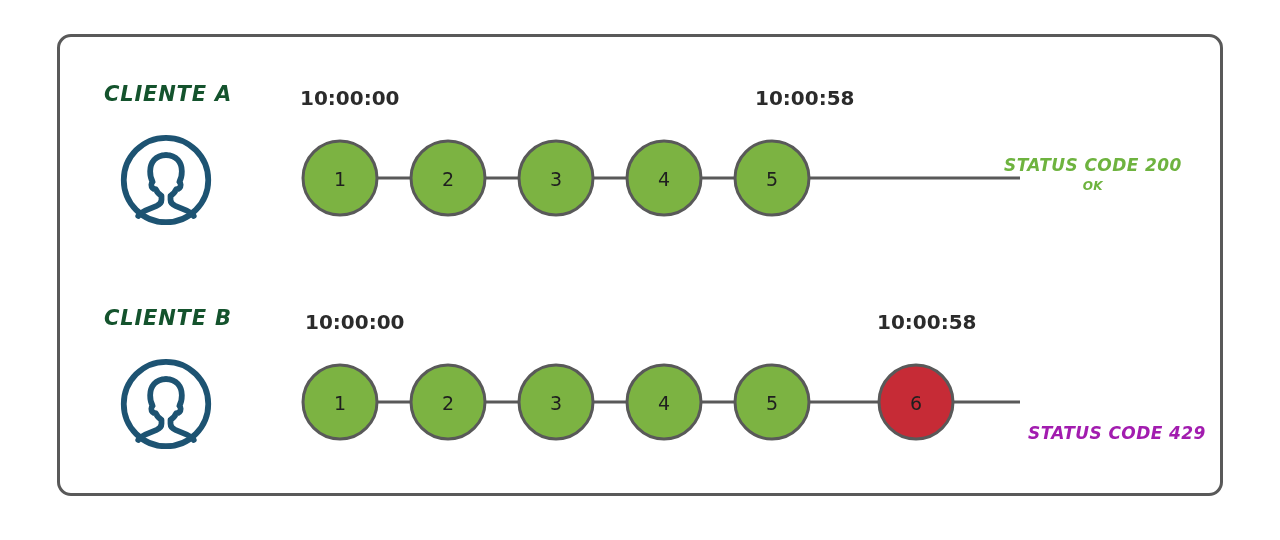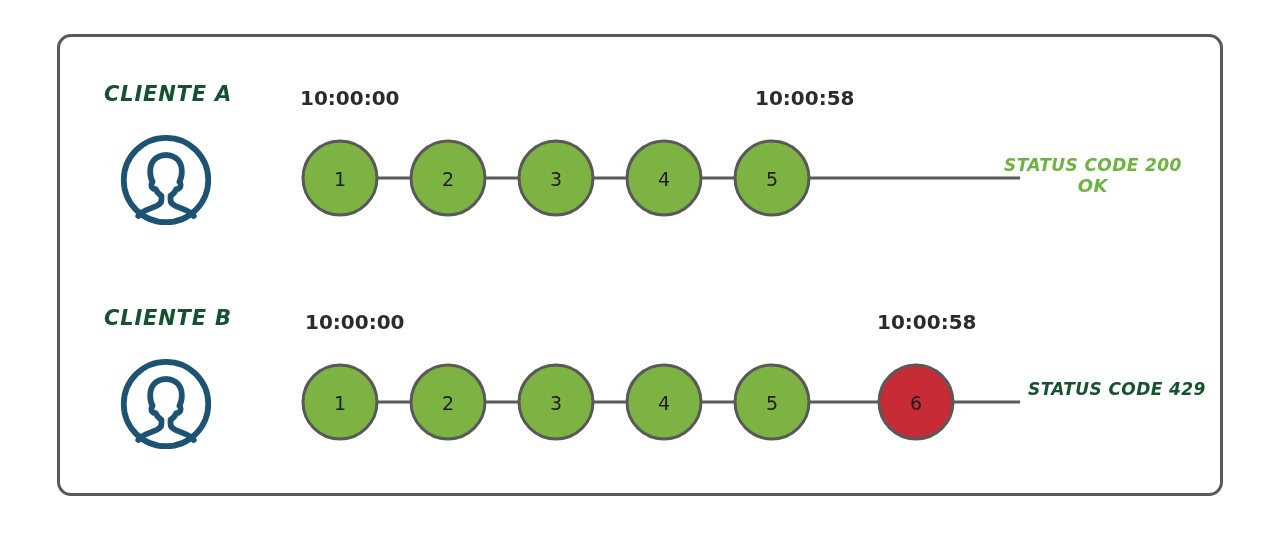--- a/index.html
+++ b/index.html
@@ -118,25 +118,25 @@
     letter-spacing: 0.4px;
     text-align: center;
   }
   .status .line1 {
     display: block;
     font-size: 17px;
     line-height: 21px;
   }
   .status .line2 {
     display: block;
-    font-size: 18px;
+    font-size: 12px;
     line-height: 20px;
   }
   .status-ok { color: #6eb33f; }
-  .status-err { color: #14532d; }
+  .status-err { color: #a21caf; margin-top: 44px; }
 </style>
 </head>
 <body>
 
 <div id="canvas">
 
   <div class="frame"></div>
 
   <div class="row row-a">
 

